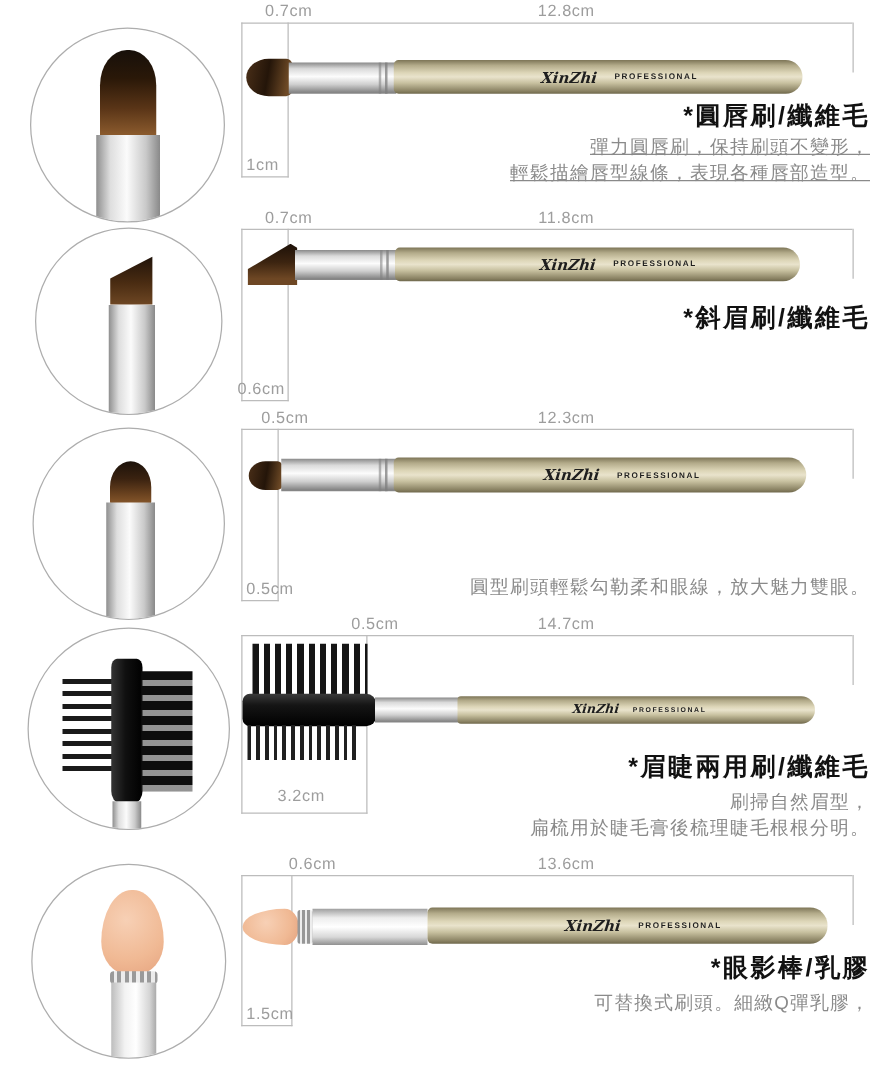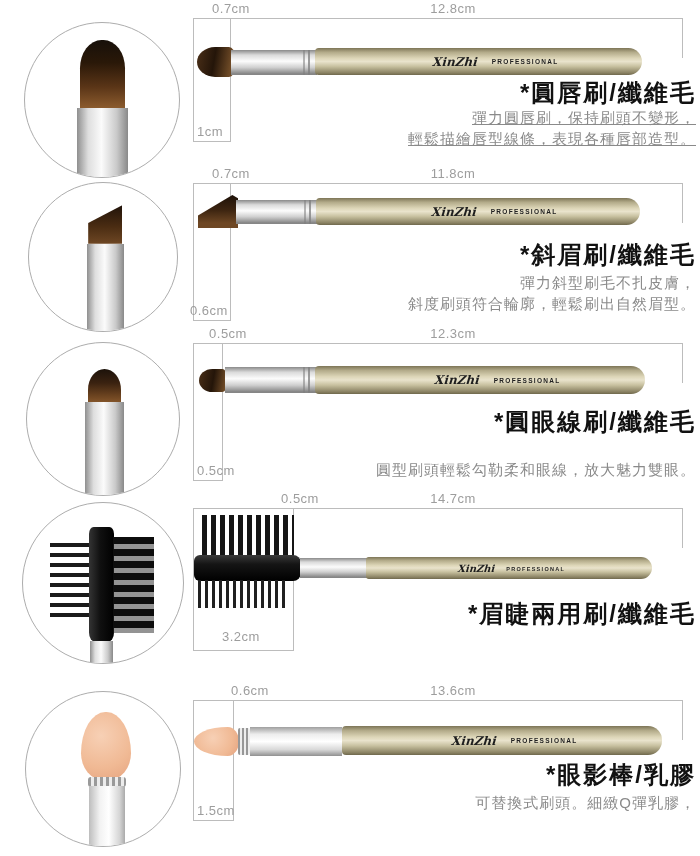--- a/index.html
+++ b/index.html
@@ -111,21 +111,21 @@
     background:radial-gradient(circle at 42% 38%,#f7d0b5,#f0b994 62%,#e3a17e);
     border-radius:75% 25% 25% 75%/50% 50% 50% 50%;}
   .ring5{left:238px;top:48px;width:12px;height:27px;border-radius:2px;
     background:repeating-linear-gradient(to right,#979797 0 2px,#ededed 2px 4px);}
   .cyl5{left:250px;top:47px;width:92px;height:29px;
     background:linear-gradient(to bottom,#9f9f9f,#ededed 25%,#ffffff 50%,#d8d8d8 78%,#909090);}
   .handle5{left:342px;top:46px;width:320px;height:29px;}
   .handle5 .logo{left:110px;}
 
   
-  .title{position:absolute;right:4px;margin:0;text-align:right;font-size:24px;line-height:26px;
+  .title{position:absolute;right:4px;margin:0;text-align:right;font-size:20px;line-height:26px;
     font-weight:bold;color:#111;letter-spacing:2px;white-space:nowrap;}
   .r1 .title{top:80px;} .r2 .title{top:82px;} .r3 .title{top:84px;} .r4 .title{top:116px;} .r5 .title{top:82px;}
   .desc{position:absolute;right:4px;margin:0;text-align:right;font-size:15px;line-height:21px;
     color:#8a8a8a;letter-spacing:1px;white-space:nowrap;}
   .r1 .desc{top:107px;text-decoration:underline;} .r2 .desc{top:112px;} .r3 .desc{top:113px;} .r4 .desc{top:146px;} .r5 .desc{top:112px;text-align:center;}
 </style>
 </head>
 <body>
 
 <section class="row r1">
@@ -175,24 +175,20 @@
     <div class="bristle2"></div>
     <div class="ferrule2 silver-h ferrule-band"></div>
     <div class="handle2 gold handle">
       <div class="logo">
         <span class="brand-name">XinZhi</span>
         <span class="brand-sub">PROFESSIONAL</span>
       </div>
     </div>
   </div>
   <h2 class="title">*斜眉刷/纖維毛</h2>
-  <p class="desc">
-    <span>彈力斜型刷毛不扎皮膚，</span><br>
-    <span>斜度刷頭符合輪廓，輕鬆刷出自然眉型。</span>
-  </p>
 </section>
 
 <section class="row r3">
   <div class="thumb">
     <div class="t-bristle3"></div>
     <div class="t-ferrule3 silver-v"></div>
   </div>
   <div class="dim topline"></div>
   <div class="dim vleft"></div>
   <div class="dim vmid"></div>
@@ -204,21 +200,20 @@
   <div class="brush">
     <div class="bristle3"></div>
     <div class="ferrule3 silver-h ferrule-band"></div>
     <div class="handle3 gold handle">
       <div class="logo">
         <span class="brand-name">XinZhi</span>
         <span class="brand-sub">PROFESSIONAL</span>
       </div>
     </div>
   </div>
-  <h2 class="title">*圓眼線刷/纖維毛</h2>
   <p class="desc">
     <br>
     <span>圓型刷頭輕鬆勾勒柔和眼線，放大魅力雙眼。</span>
   </p>
 </section>
 
 <section class="row r4">
   <div class="thumb">
     <div class="t-comb-teeth"></div>
     <div class="t-comb-body"></div>
@@ -239,20 +234,24 @@
     <div class="comb-teeth"></div>
     <div class="ferrule4 silver-h"></div>
     <div class="handle4 gold">
       <div class="logo">
         <span class="brand-name">XinZhi</span>
         <span class="brand-sub">PROFESSIONAL</span>
       </div>
     </div>
   </div>
   <h2 class="title">*眉睫兩用刷/纖維毛</h2>
+  <p class="desc">
+    <span>刷掃自然眉型，</span><br>
+    <span>扁梳用於睫毛膏後梳理睫毛根根分明。</span>
+  </p>
 </section>
 
 <section class="row r5">
   <div class="thumb">
     <div class="t-sponge"></div>
     <div class="t-ring5"></div>
     <div class="t-cyl5"></div>
   </div>
   <div class="dim topline"></div>
   <div class="dim vleft"></div>

